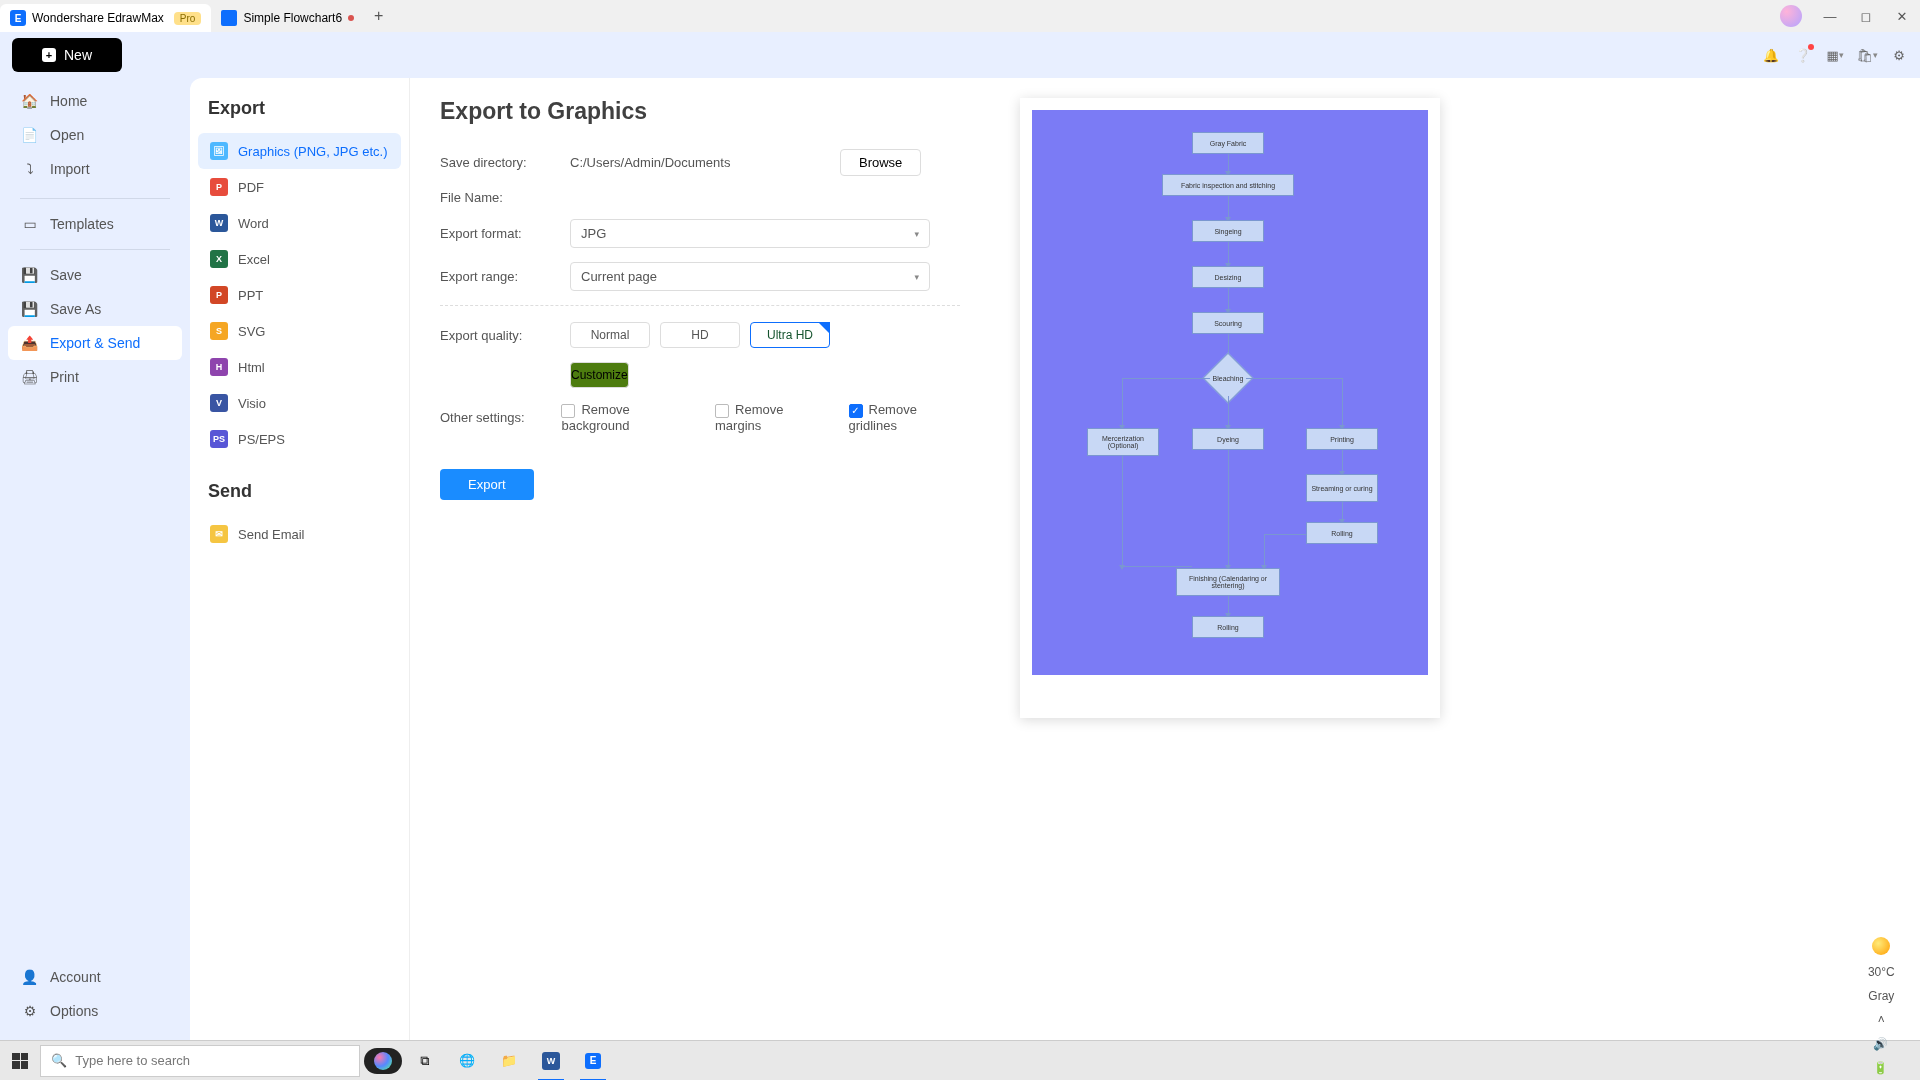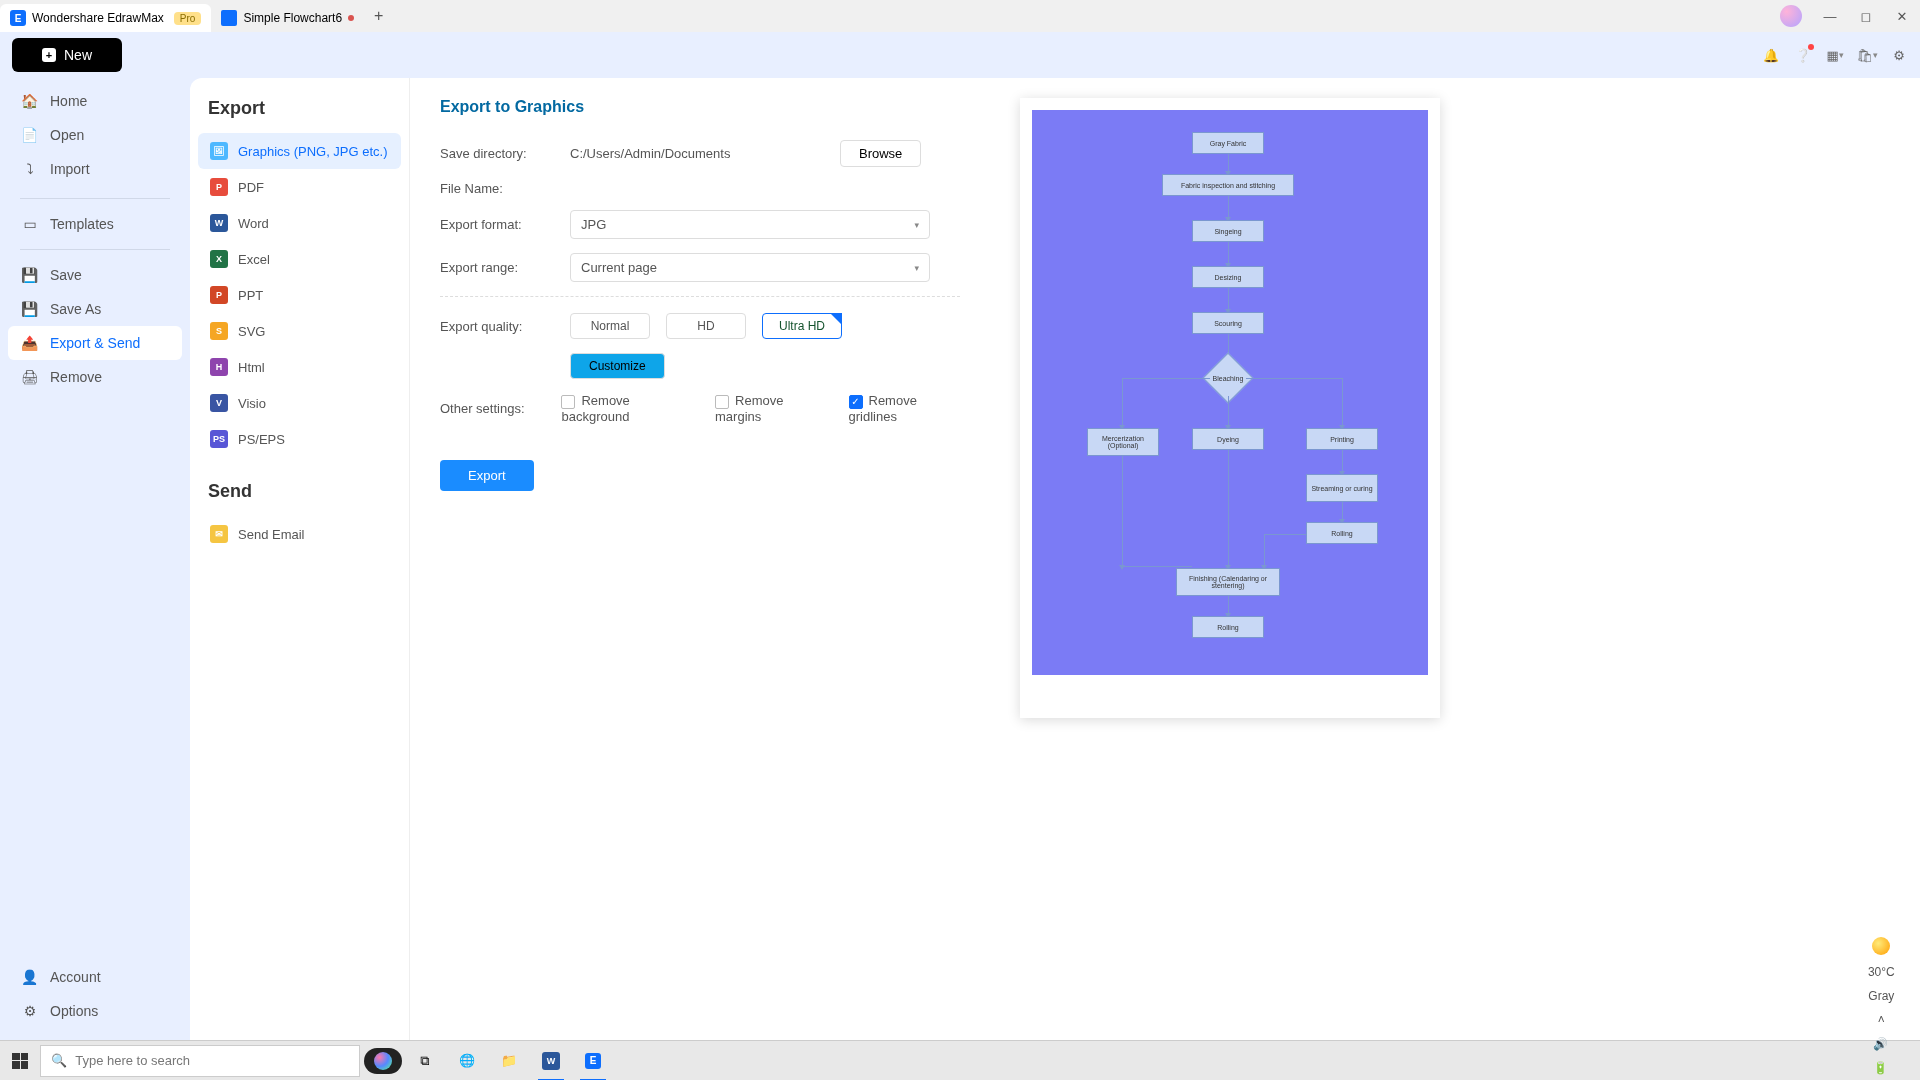--- a/index.html
+++ b/index.html
@@ -38,32 +38,32 @@
 
 
 .content { flex:1; background:#fff; border-radius:12px 0 0 0; display:flex; }
 .export-col { width:220px; padding:20px 8px; border-right:1px solid #eee; }
 .export-col h2 { font-size:18px; font-weight:600; color:#333; padding:0 10px 14px; }
 .export-item { display:flex; align-items:center; gap:10px; padding:9px 12px; border-radius:6px; color:#555; font-size:13px; }
 .export-item.selected { background:#e6f0ff; color:#0d6efd; }
 .fmt-icon { width:18px;height:18px;border-radius:3px;display:flex;align-items:center;justify-content:center;color:#fff;font-size:9px;font-weight:bold;}
 
 .form-col { flex:0 0 580px; padding:20px 30px; }
-.form-col h2 { font-size:16px;font-weight:600;color:#0369a1;margin-bottom:24px;}
+.form-col h2 { font-size:23px;font-weight:600;color:#404040;margin-bottom:24px;}
 .form-row { display:flex; align-items:center; margin-bottom:14px; font-size:13px; color:#555;}
 .form-label { width:130px; }
 .form-val { flex:1; }
 .text-input { border:1px solid #ddd; border-radius:4px; padding:6px 10px; width:360px; font-size:13px; color:#555;}
 .select-input { border:1px solid #ddd; border-radius:4px; padding:6px 10px; width:360px; font-size:13px; color:#555; display:flex; justify-content:space-between; align-items:center;}
 .browse-btn { border:1px solid #ddd; background:#fff; padding:5px 18px; border-radius:4px; margin-left:10px; font-size:13px;}
-.seg { display:flex; gap:16px; }
+.seg { display:flex; gap:10px; }
 .seg-btn { border:1px solid #ddd; background:#fff; padding:5px 0; width:80px; text-align:center; border-radius:4px; font-size:12px; color:#555; position:relative;}
 .seg-btn.selected { border-color:#0d6efd; color:#14532d;}
 .seg-btn.selected::after { content:""; position:absolute; top:-1px; right:-1px; width:0;height:0;border-left:12px solid transparent;border-top:12px solid #0d6efd;}
-.customize-btn { border:1px solid #ddd; background:#0ea5e9; padding:5px 18px; border-radius:4px; font-size:12px;}
+.customize-btn { border:1px solid #ddd; background:#4d7c0f; padding:5px 0; border-radius:4px; font-size:12px;}
 .hr { border-top:1px dashed #ddd; margin:10px 0 16px; }
 .chk-row { display:flex; gap:24px; align-items:flex-start; font-size:13px; color:#555;}
 .chk { width:14px;height:14px;border:1px solid #bbb;border-radius:2px;display:inline-flex;align-items:center;justify-content:center;margin-right:6px;vertical-align:middle;}
 .chk.checked { background:#0d6efd;border-color:#0d6efd;color:#fff;font-size:10px;}
 .export-btn { background:#1a8cff; color:#fff; border:none; padding:8px 28px; border-radius:4px; margin-top:22px; font-size:13px;}
 
 .preview-col { flex:1; padding:20px 30px; }
 .preview-frame { width:420px; height:620px; background:#fff; box-shadow:0 2px 12px rgba(0,0,0,0.15); padding:12px; position:relative;}
 .preview-canvas { width:100%; height:565px; background:#7b7bf5; position:relative; }
 .node { position:absolute; background:#c8d8f5; border:1px solid #7a97d0; font-size:7px; color:#333; display:flex;align-items:center;justify-content:center;text-align:center;padding:2px;}
@@ -157,21 +157,21 @@
       <div class="nav-item">
           <span class="nav-icon">💾</span>
           <span>Save As</span>
         </div>
       <div class="nav-item active">
           <span class="nav-icon">📤</span>
           <span>Export &amp; Send</span>
         </div>
       <div class="nav-item">
           <span class="nav-icon">🖨</span>
-          <span>Remove</span>
+          <span>Print</span>
         </div>
     </div>
     <div class="nav-bottom">
       <div class="nav-item">
           <span class="nav-icon">👤</span>
           <span>Account</span>
         </div>
       <div class="nav-item">
           <span class="nav-icon">⚙</span>
           <span>Options</span>

